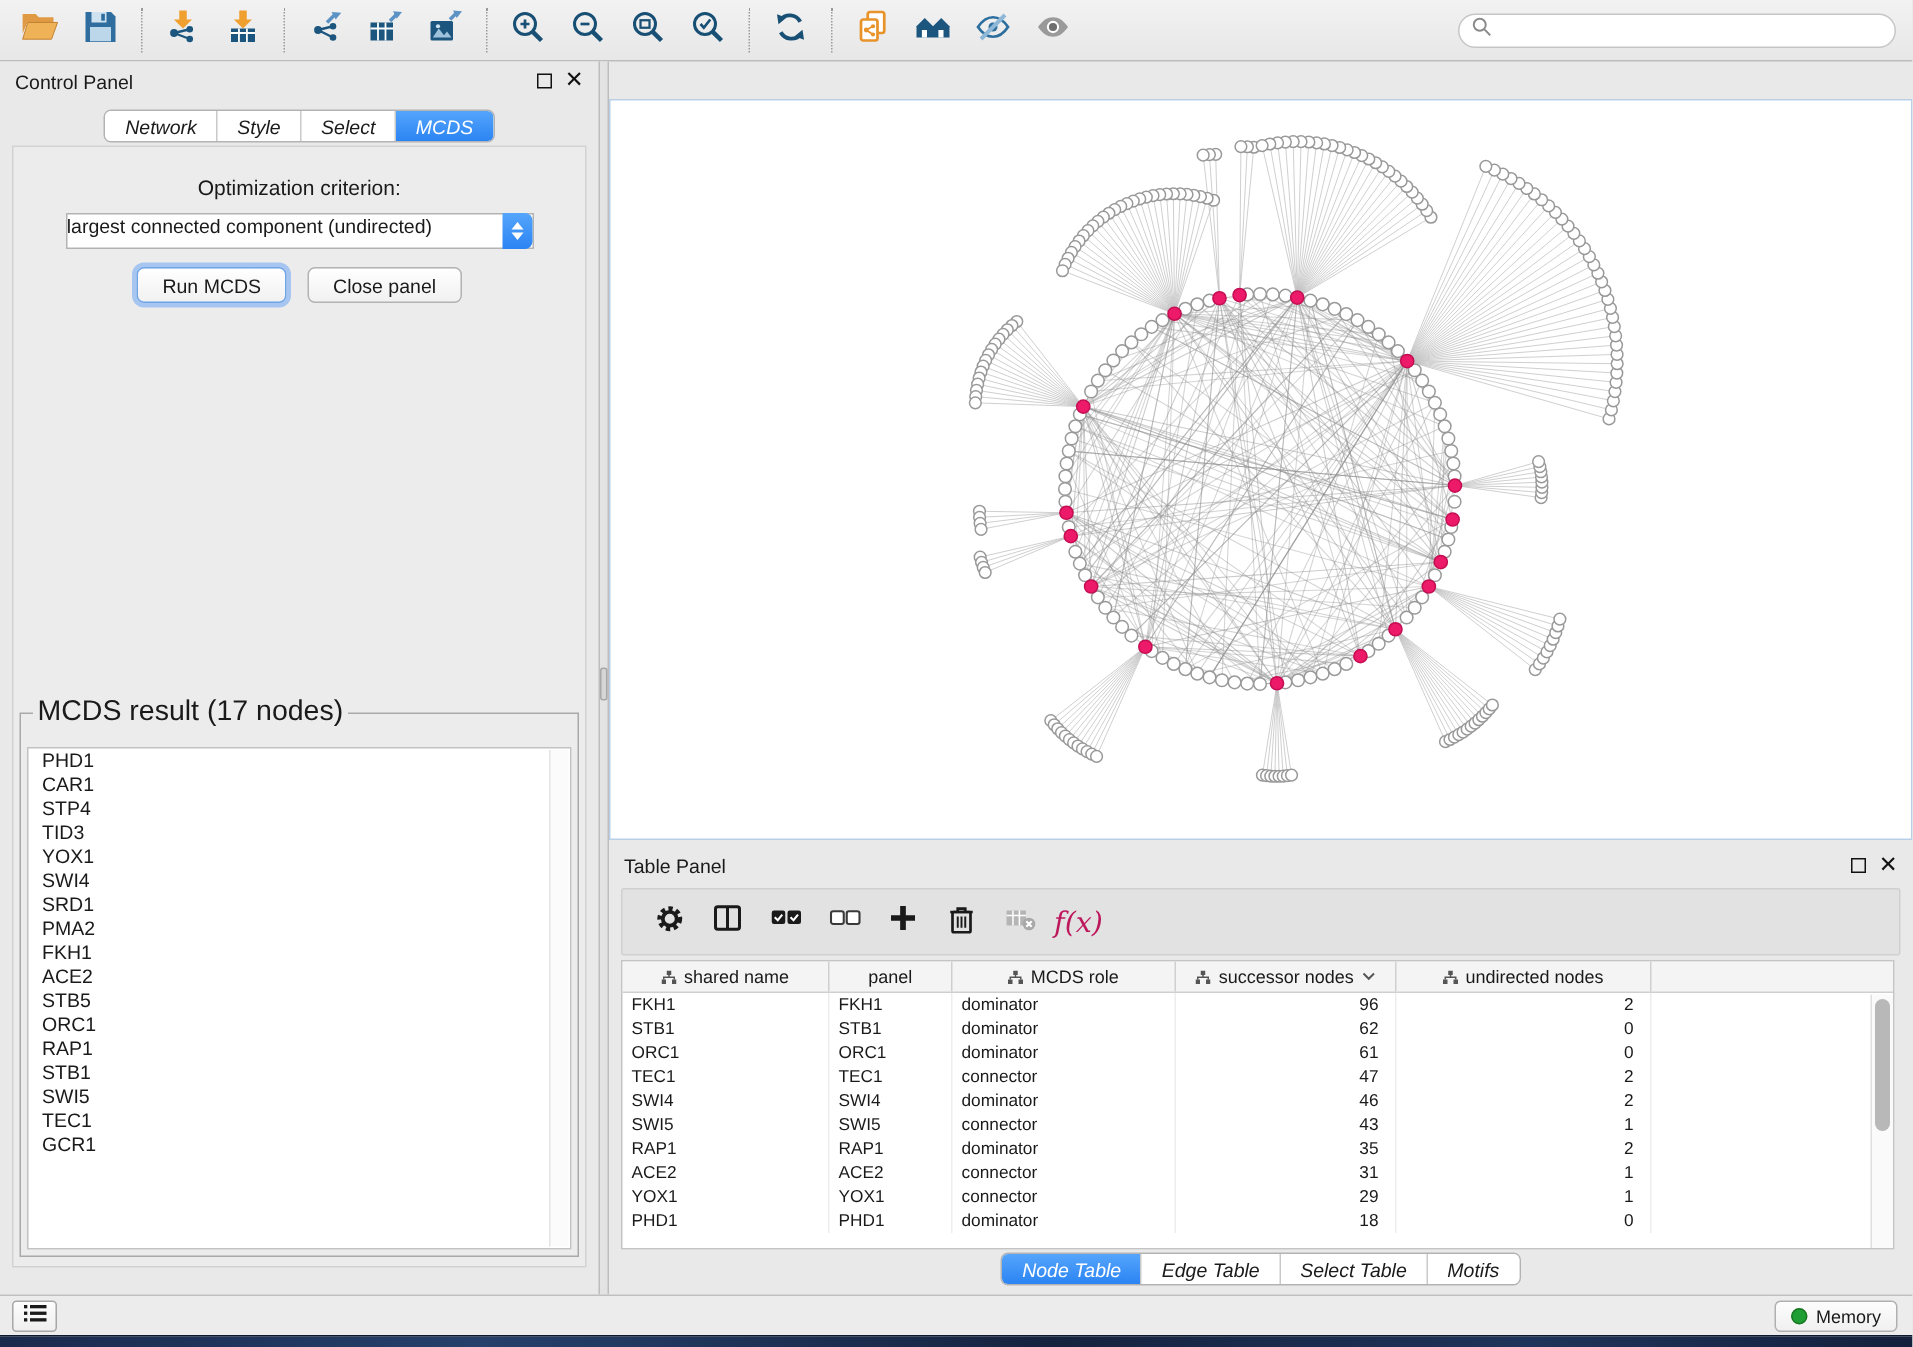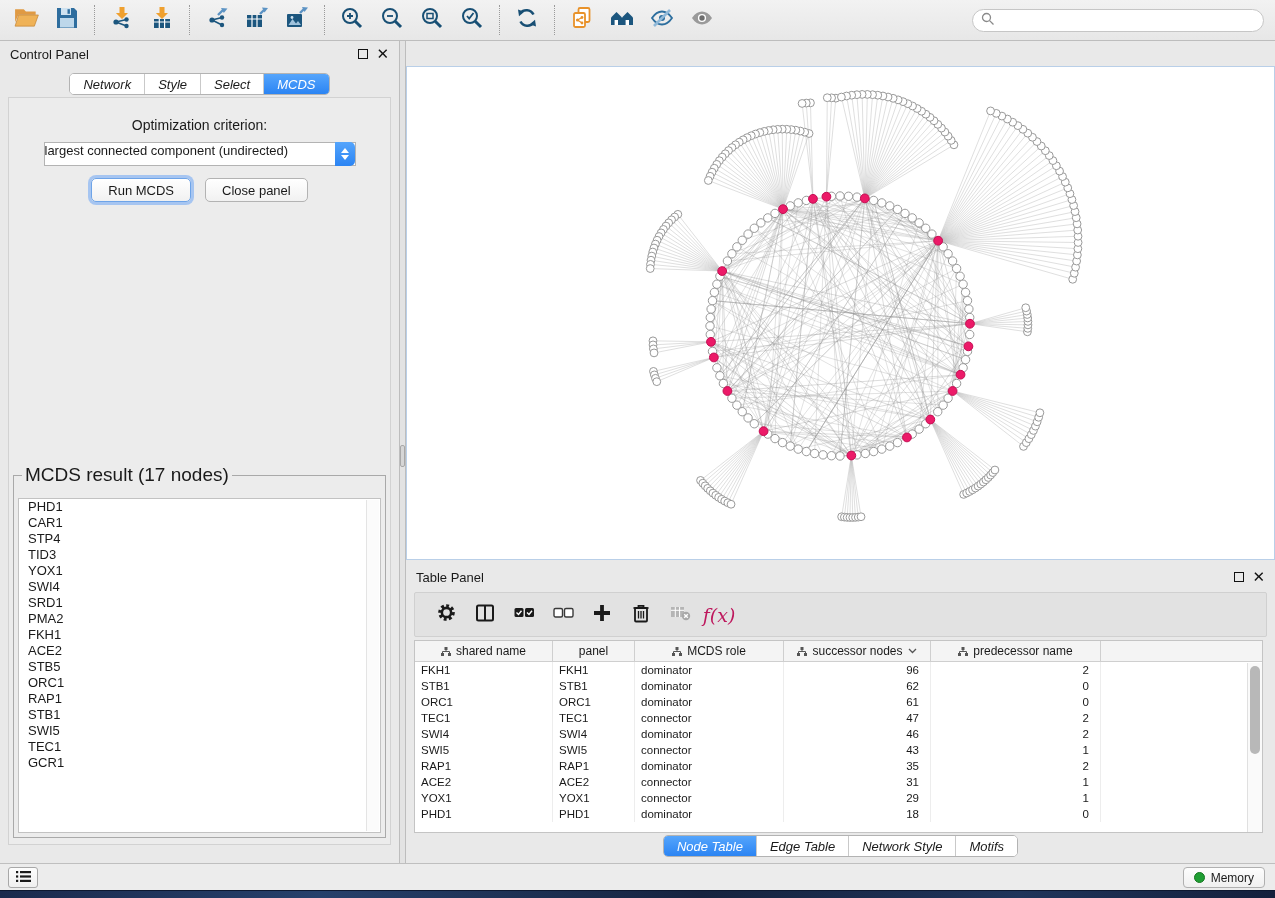--- a/index.html
+++ b/index.html
@@ -1123,21 +1123,21 @@
             <path d="M1 1l3.5 3.5L8 1" stroke="#555" fill="none" stroke-width="1.3"></path>
           </svg>
         </div>
         <div class="nt-th" style="width: 170px;">
           <svg width="10" height="9" viewBox="0 0 10 9">
             <rect x="3.5" y="0" width="3" height="3" fill="#555"></rect>
             <rect x="0" y="6" width="3" height="3" fill="#555"></rect>
             <rect x="7" y="6" width="3" height="3" fill="#555"></rect>
             <path d="M5 3v1.5M1.5 6V4.5h7V6" stroke="#555" fill="none"></path>
           </svg>
-          <span class="nt-th-label">predecessor name</span>
+          <span class="nt-th-label">undirected nodes</span>
         </div>
         <div class="nt-th filler"></div>
       </div>
     <div>
         <div class="nt-tr">
           <div class="nt-td" style="width: 138px;">FKH1</div>
           <div class="nt-td" style="width: 82px;">FKH1</div>
           <div class="nt-td" style="width: 149px;">dominator</div>
           <div class="nt-td num" style="width: 147px;">96</div>
           <div class="nt-td num" style="width: 170px;">2</div>
@@ -1217,21 +1217,21 @@
         </div>
       </div>
     <div class="nt-scroll">
         <span class="nt-thumb"></span>
       </div>
   </div>
   <div class="tp-tabs">
     <span class="seg">
       <span class="seg-btn selected">Node Table</span>
       <span class="seg-btn">Edge Table</span>
-      <span class="seg-btn">Network Style</span>
+      <span class="seg-btn">Select Table</span>
       <span class="seg-btn">Motifs</span>
     </span>
   </div>
 </div>
 
 <div class="statusbar">
   <span class="status-left-btn">
       <span><svg width="17" height="13" viewBox="0 0 17 13">
           <g fill="#1a1a1a">
             <rect x="1" y="1" width="2.2" height="2.2"></rect>

